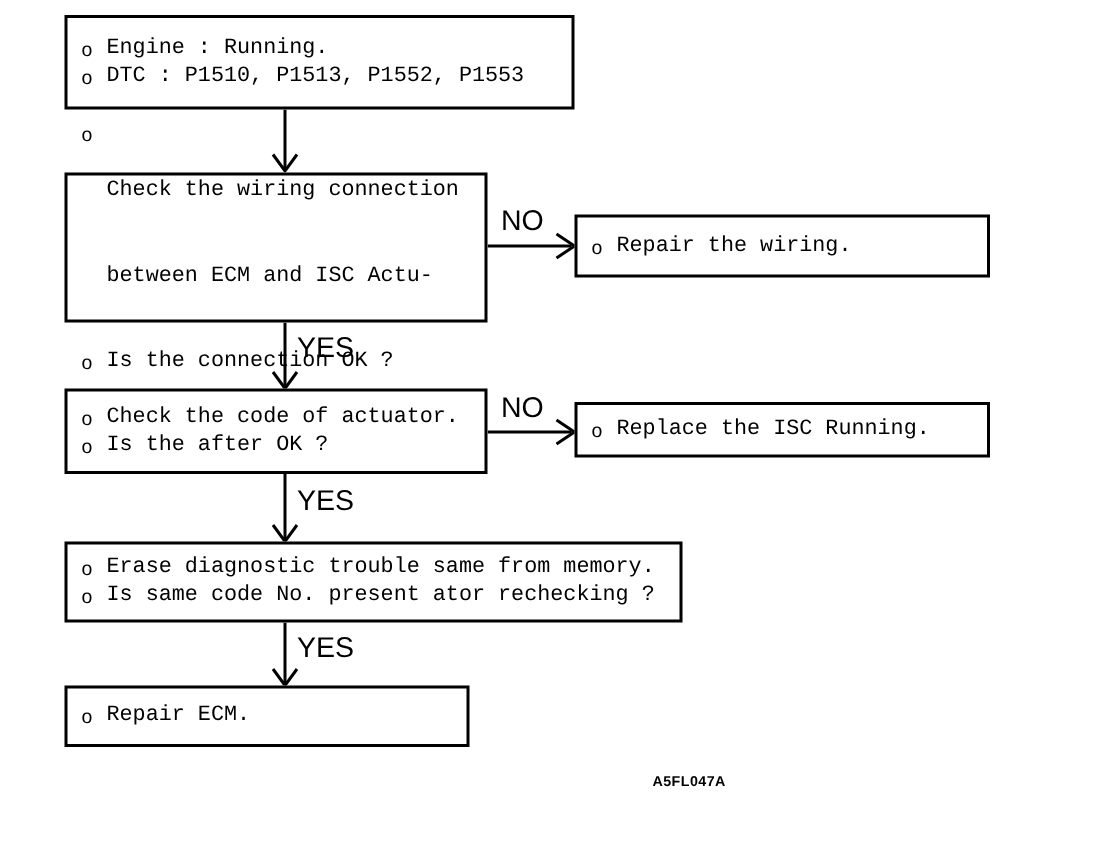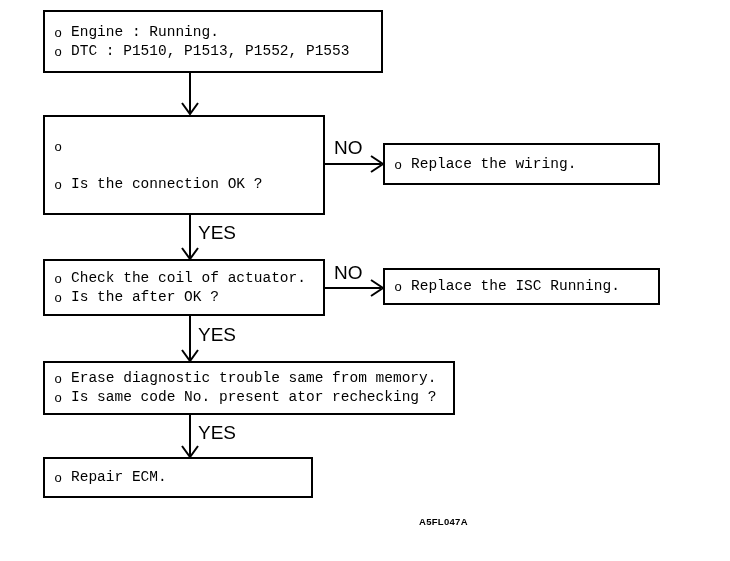--- a/index.html
+++ b/index.html
@@ -113,39 +113,41 @@
     <div class="line">
       <span class="bullet">o</span>
       <span class="txt">DTC : P1510, P1513, P1552, P1553</span>
     </div>
   </div>
 
   <div class="box" style="left:43px; top:115px; width:282px; height:100px; padding:7px 0 7px 0;">
     <div class="line">
       <span class="bullet">o</span>
       <span class="txt">
+        <span class="cont">Check the wiring connection</span>
+        <span class="cont">between ECM and ISC Actu-</span>
       </span>
     </div>
     <div class="line">
       <span class="bullet">o</span>
       <span class="txt">Is the connection OK ?</span>
     </div>
   </div>
 
   <div class="box" style="left:383px; top:143px; width:277px; height:42px;">
     <div class="line">
       <span class="bullet">o</span>
-      <span class="txt">Replace the wiring.</span>
+      <span class="txt">Repair the wiring.</span>
     </div>
   </div>
 
   <div class="box" style="left:43px; top:259px; width:282px; height:57px; padding:5px 0 5px 0;">
     <div class="line">
       <span class="bullet">o</span>
-      <span class="txt">Check the coil of actuator.</span>
+      <span class="txt">Check the code of actuator.</span>
     </div>
     <div class="line">
       <span class="bullet">o</span>
       <span class="txt">Is the after OK ?</span>
     </div>
   </div>
 
   <div class="box" style="left:383px; top:268px; width:277px; height:37px;">
     <div class="line">
       <span class="bullet">o</span>
@@ -174,15 +176,15 @@
   <div class="lbl" style="left:334px; top:140px;">NO</div>
 
   <div class="lbl" style="left:198px; top:225px;">YES</div>
 
   <div class="lbl" style="left:334px; top:265px;">NO</div>
 
   <div class="lbl" style="left:198px; top:327px;">YES</div>
 
   <div class="lbl" style="left:198px; top:425px;">YES</div>
 
-  <div id="refcode" style="left:419px; top:516px;">A5FL047A</div>
+  <div id="refcode" style="left:435px; top:516px;">A5FL047A</div>
 
 </div>
 
 </body></html>

